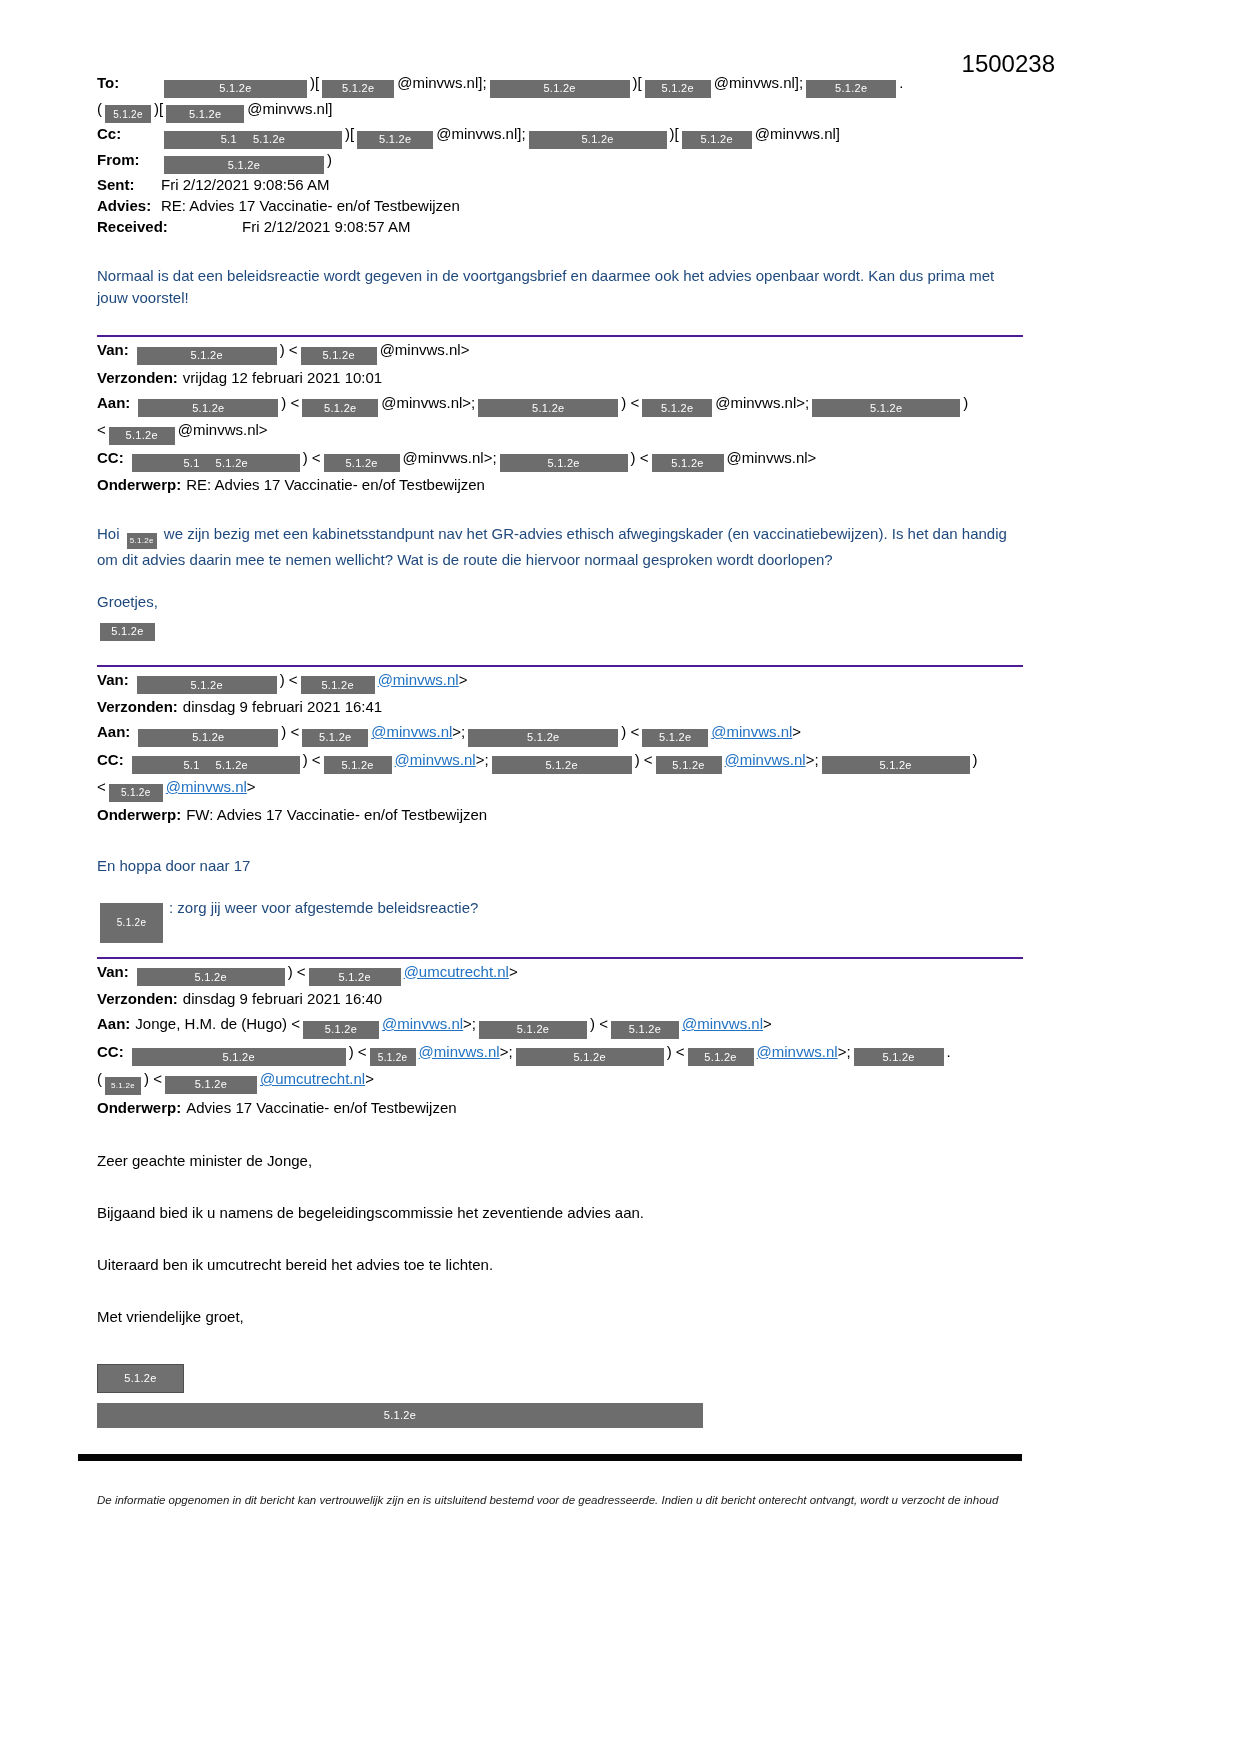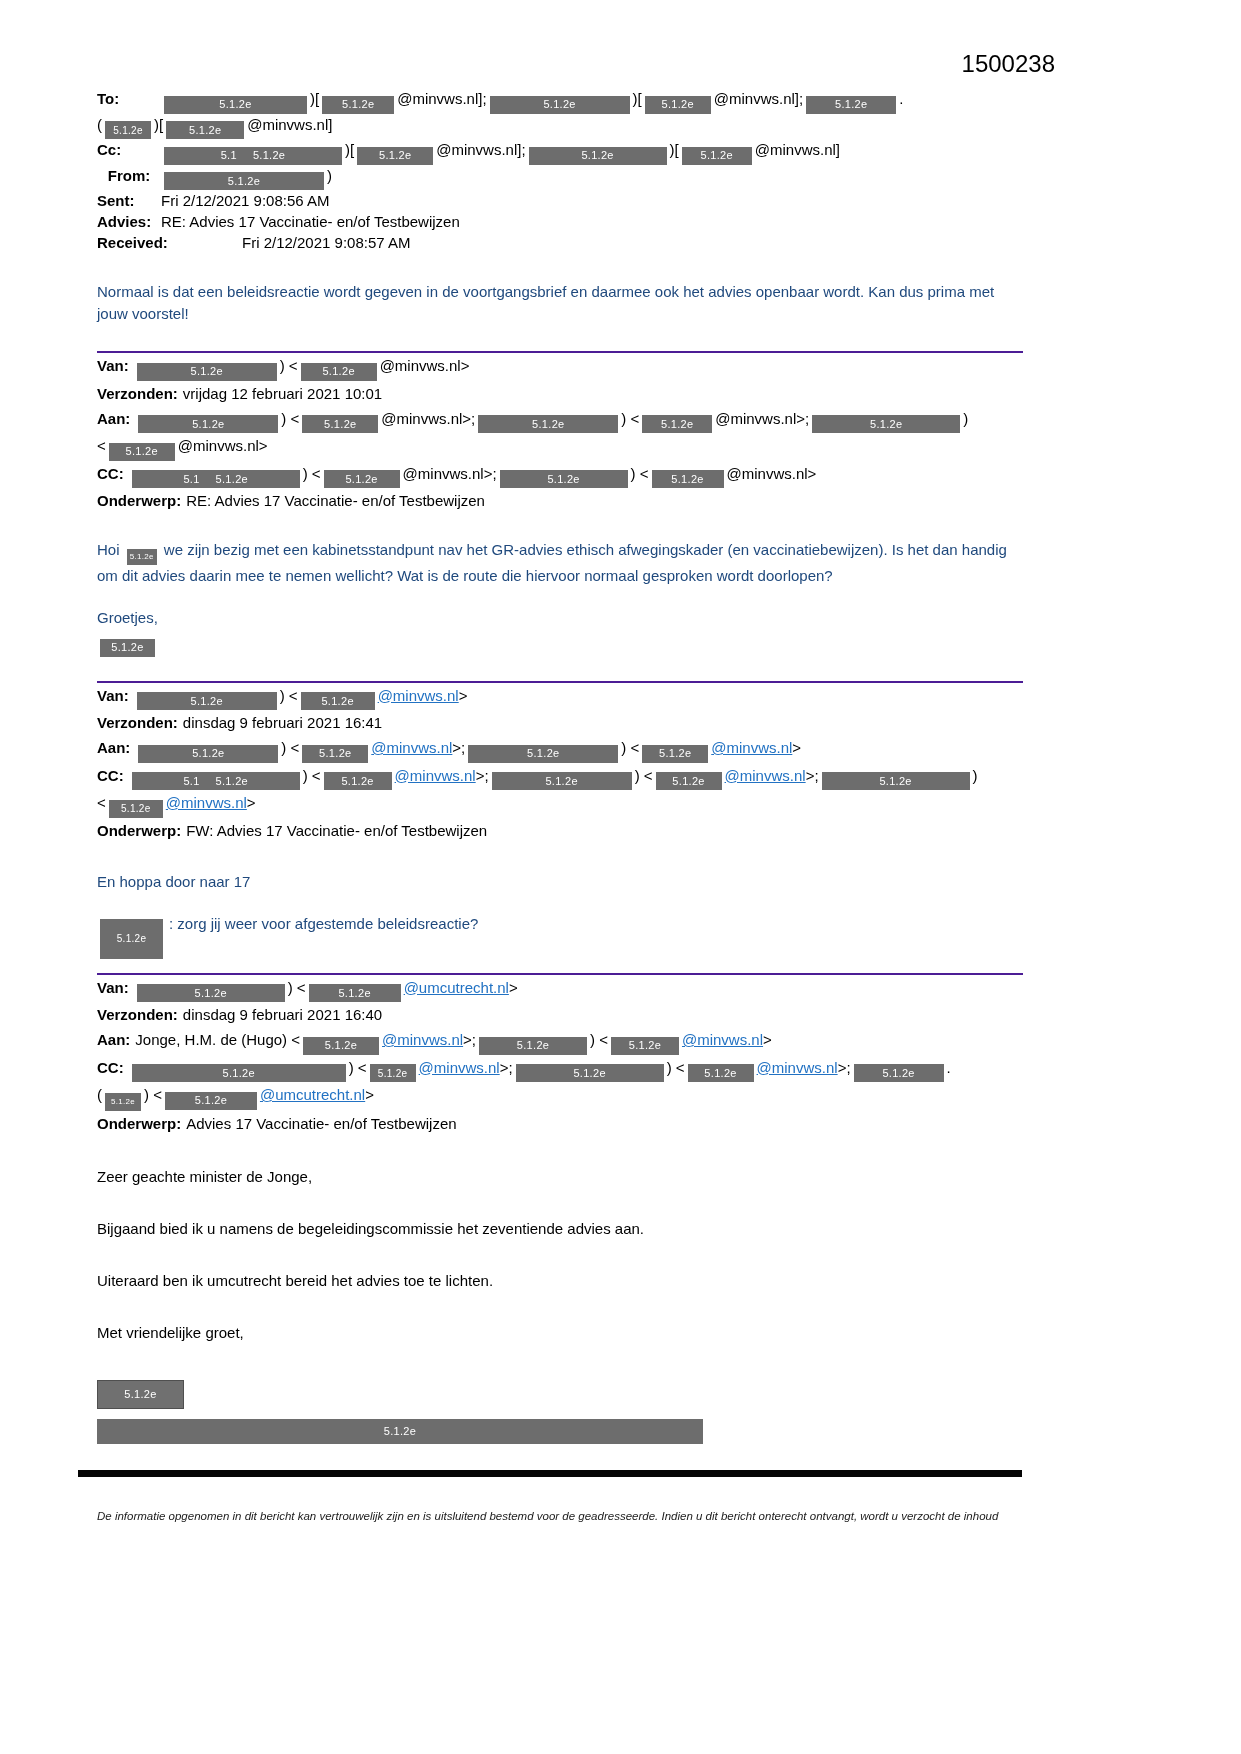--- a/index.html
+++ b/index.html
@@ -1,19 +1,19 @@
 <!DOCTYPE html>
 <html><head>
 <meta charset="utf-8">
 <style>
   html,body{margin:0;padding:0;background:#ffffff;}
   body{width:1241px;height:1754px;font-family:"Liberation Sans",sans-serif;color:#000;}
   .page{position:relative;width:1241px;height:1754px;background:#fff;overflow:hidden;}
   .doc-number{position:absolute;top:50px;right:186px;font-size:24px;color:#000;}
-  .content{position:absolute;left:97px;top:88px;width:1070px;}
+  .content{position:absolute;left:97px;top:72px;width:1070px;}
 
   
   .seg-line{white-space:nowrap;font-size:15px;line-height:21px;color:#000;}
   .qrows .seg-line{line-height:25px;}
   .row-label{font-weight:bold;margin-right:5px;}
   .hlabel{display:inline-block;font-weight:bold;margin-right:0;}
 
   
   .rbox{display:inline-flex;align-items:center;justify-content:center;
         background:#6d6d6d;color:#fff;height:18px;font-size:11px;
@@ -58,21 +58,21 @@
 
   <div class="content">
 
     <div class="hdr">
         <div class="seg-line"><span class="row-label hlabel" style="width: 64px;">To:</span><span class="rbox" style="width: 143px;">5.1.2e</span><span class="tseg">)[</span><span class="rbox" style="width: 72px;">5.1.2e</span><span class="tseg">@minvws.nl];</span><span class="rbox" style="width: 140px;">5.1.2e</span><span class="tseg">)[</span><span class="rbox" style="width: 66px;">5.1.2e</span><span class="tseg">@minvws.nl];</span><span class="rbox" style="width: 90px;">5.1.2e</span><span class="tseg">.</span></div>
         <div class="seg-line"><span class="tseg">(</span><span class="rbox" style="width: 46px; font-size: 10px;">5.1.2e</span><span class="tseg">)[</span><span class="rbox" style="width: 78px;">5.1.2e</span><span class="tseg">@minvws.nl]</span></div>
         <div class="seg-line"><span class="row-label hlabel" style="width: 64px;">Cc:</span><span class="rbox" style="width: 178px;">
             <span class="b2a">5.1</span>
             <span>5.1.2e</span>
           </span><span class="tseg">)[</span><span class="rbox" style="width: 76px;">5.1.2e</span><span class="tseg">@minvws.nl];</span><span class="rbox" style="width: 138px;">5.1.2e</span><span class="tseg">)[</span><span class="rbox" style="width: 70px;">5.1.2e</span><span class="tseg">@minvws.nl]</span></div>
-        <div class="seg-line"><span class="row-label hlabel" style="width: 64px; text-align: center;">From:</span><span class="rbox" style="width: 160px;">5.1.2e</span><span class="tseg">)</span></div>
+        <div class="seg-line"><span class="row-label hlabel" style="width: 64px;">From:</span><span class="rbox" style="width: 160px;">5.1.2e</span><span class="tseg">)</span></div>
         <div class="seg-line"><span class="row-label hlabel" style="width: 64px;">Sent:</span><span class="tseg">Fri 2/12/2021 9:08:56 AM</span></div>
         <div class="seg-line"><span class="row-label hlabel" style="width: 64px;">Advies:</span><span class="tseg">RE: Advies 17 Vaccinatie- en/of Testbewijzen</span></div>
         <div class="seg-line"><span class="row-label hlabel" style="width: 145px;">Received:</span><span class="tseg">Fri 2/12/2021 9:08:57 AM</span></div>
       </div>
 
     <p class="para blue intro">Normaal is dat een beleidsreactie wordt gegeven in de voortgangsbrief en daarmee ook het advies openbaar wordt. Kan dus prima met jouw voorstel!</p>
 
     <section class="email e1">
       <div class="qrows">
           <div class="seg-line"><span class="row-label">Van:</span><span class="rbox" style="width: 140px;">5.1.2e</span><span class="tseg">) &lt;</span><span class="rbox" style="width: 76px;">5.1.2e</span><span class="tseg">@minvws.nl&gt;</span></div>

